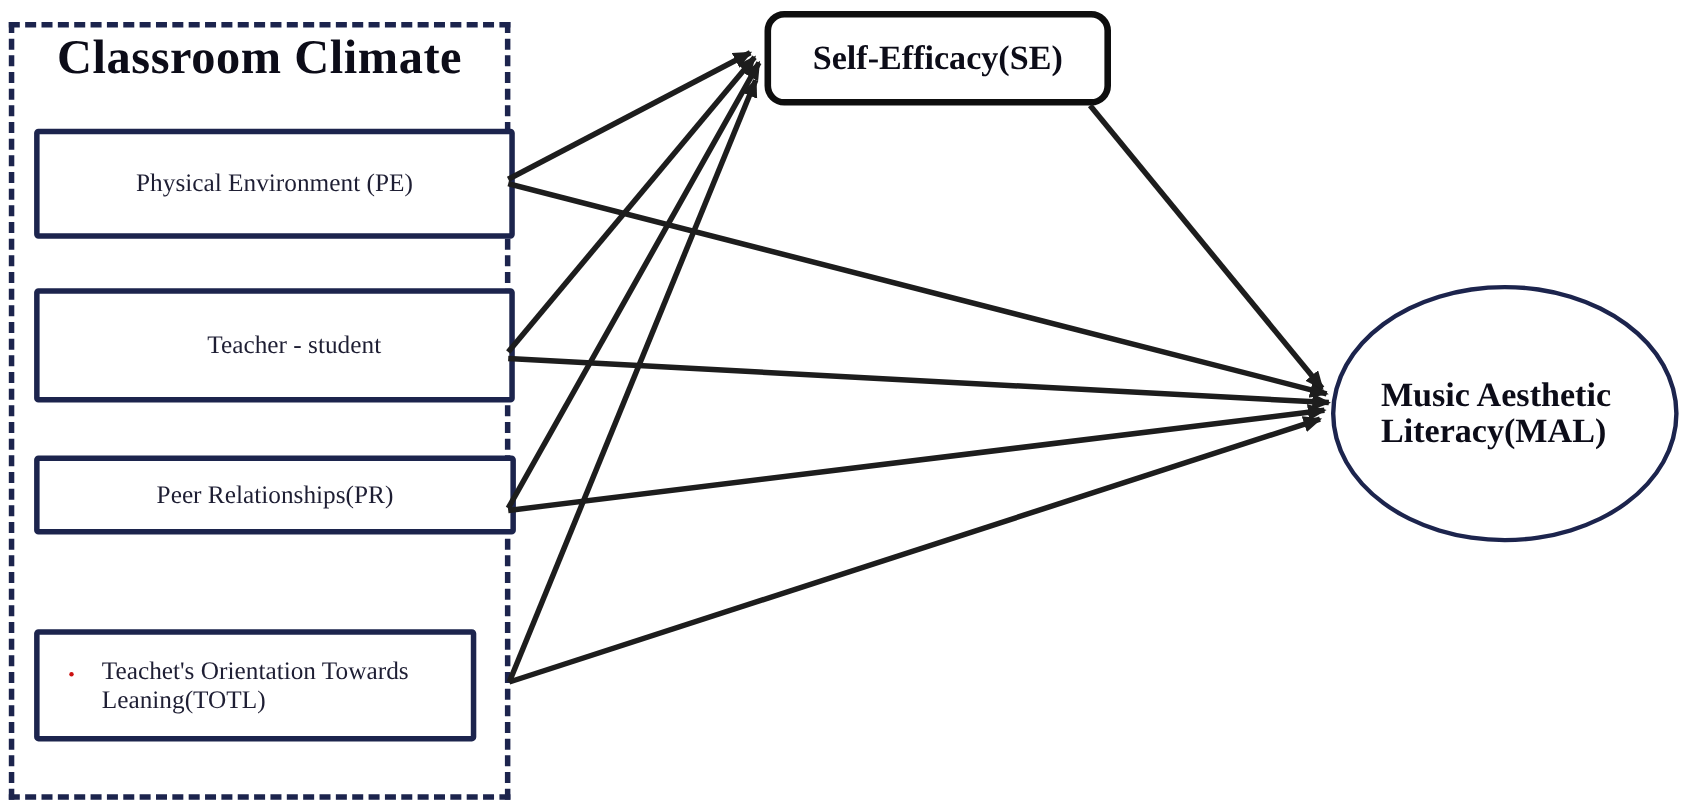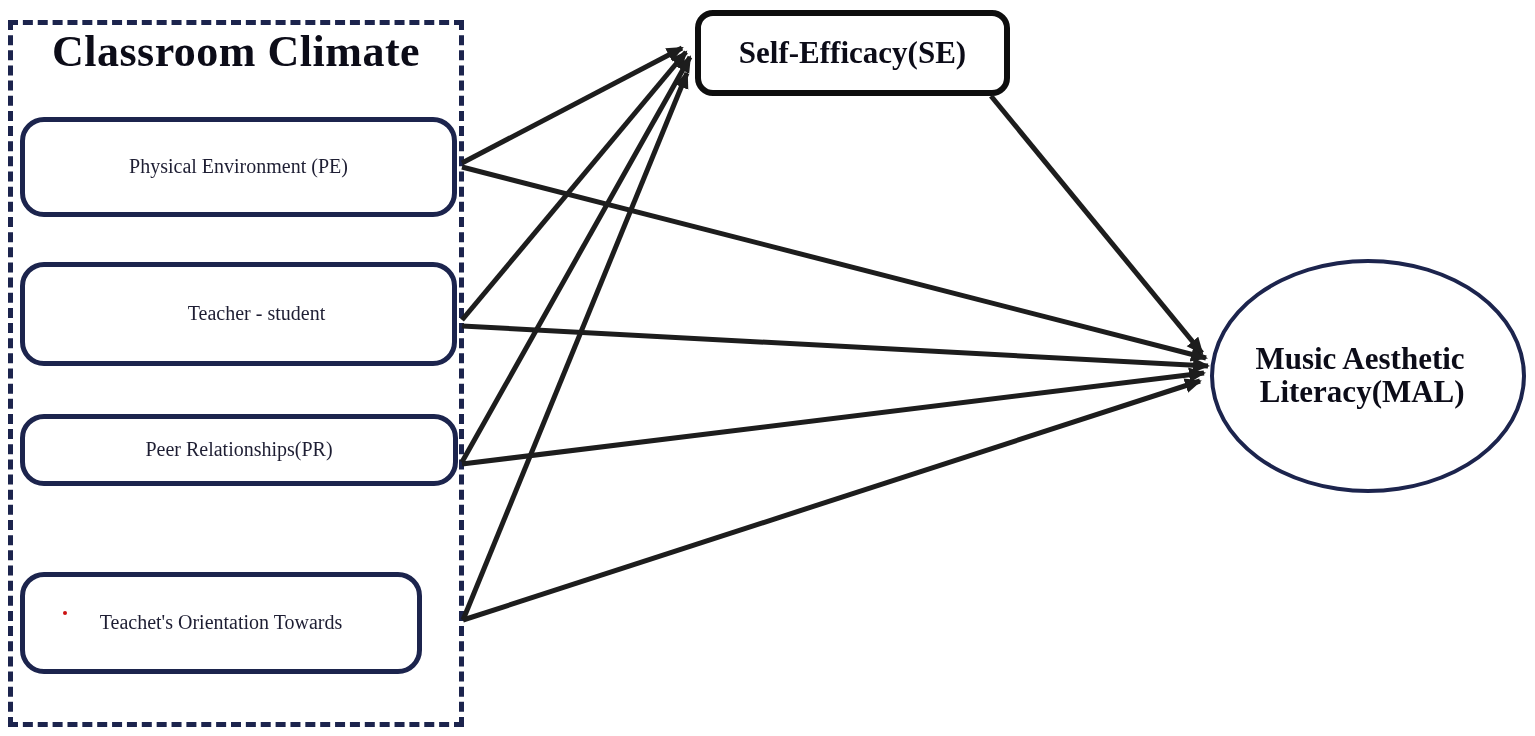--- a/index.html
+++ b/index.html
@@ -53,29 +53,30 @@
     letter-spacing: 0.5px;
     z-index: 2;
   }
   .node {
     position: absolute;
     box-sizing: border-box;
     background: #ffffff;
     display: flex;
     align-items: center;
     justify-content: center;
-    text-align: right;
+    text-align: left;
     z-index: 2;
   }
   .rect-node {
     border: 5px solid #1c244d;
-    border-radius: 24px;
-    font-size: 20px;
+    border-radius: 4px;
+    font-size: 23px;
     line-height: 1.18;
     color: #1e1e33;
+    margin-left: 11px;
   }
   .node-pe   { left: 20px; top: 117px; width: 437px; height: 100px; }
   .node-tsi  { left: 20px; top: 262px; width: 437px; height: 104px; padding-left: 36px; }
   .node-pr   { left: 20px; top: 414px; width: 438px; height: 72px; }
   .node-totl { left: 20px; top: 572px; width: 402px; height: 102px; }
   .node-se {
     left: 695px; top: 10px; width: 315px; height: 86px;
     border: 6px solid #0e0e0e;
     border-radius: 18px;
     font-size: 31px;
@@ -124,20 +125,21 @@
     </span>
   </div>
 
   <div class="node rect-node node-pr">
     <span>Peer Relationships(PR)</span>
   </div>
 
   <div class="node rect-node node-totl">
     <span class="label-lines">
       <span>Teachet's Orientation Towards</span>
+      <span>Leaning(TOTL)</span>
     </span>
   </div>
 
   <div class="node node-se">
     <span>Self-Efficacy(SE)</span>
   </div>
 
   <div class="node node-mal">
     <span class="label-lines">
       <span>Music Aesthetic</span>

